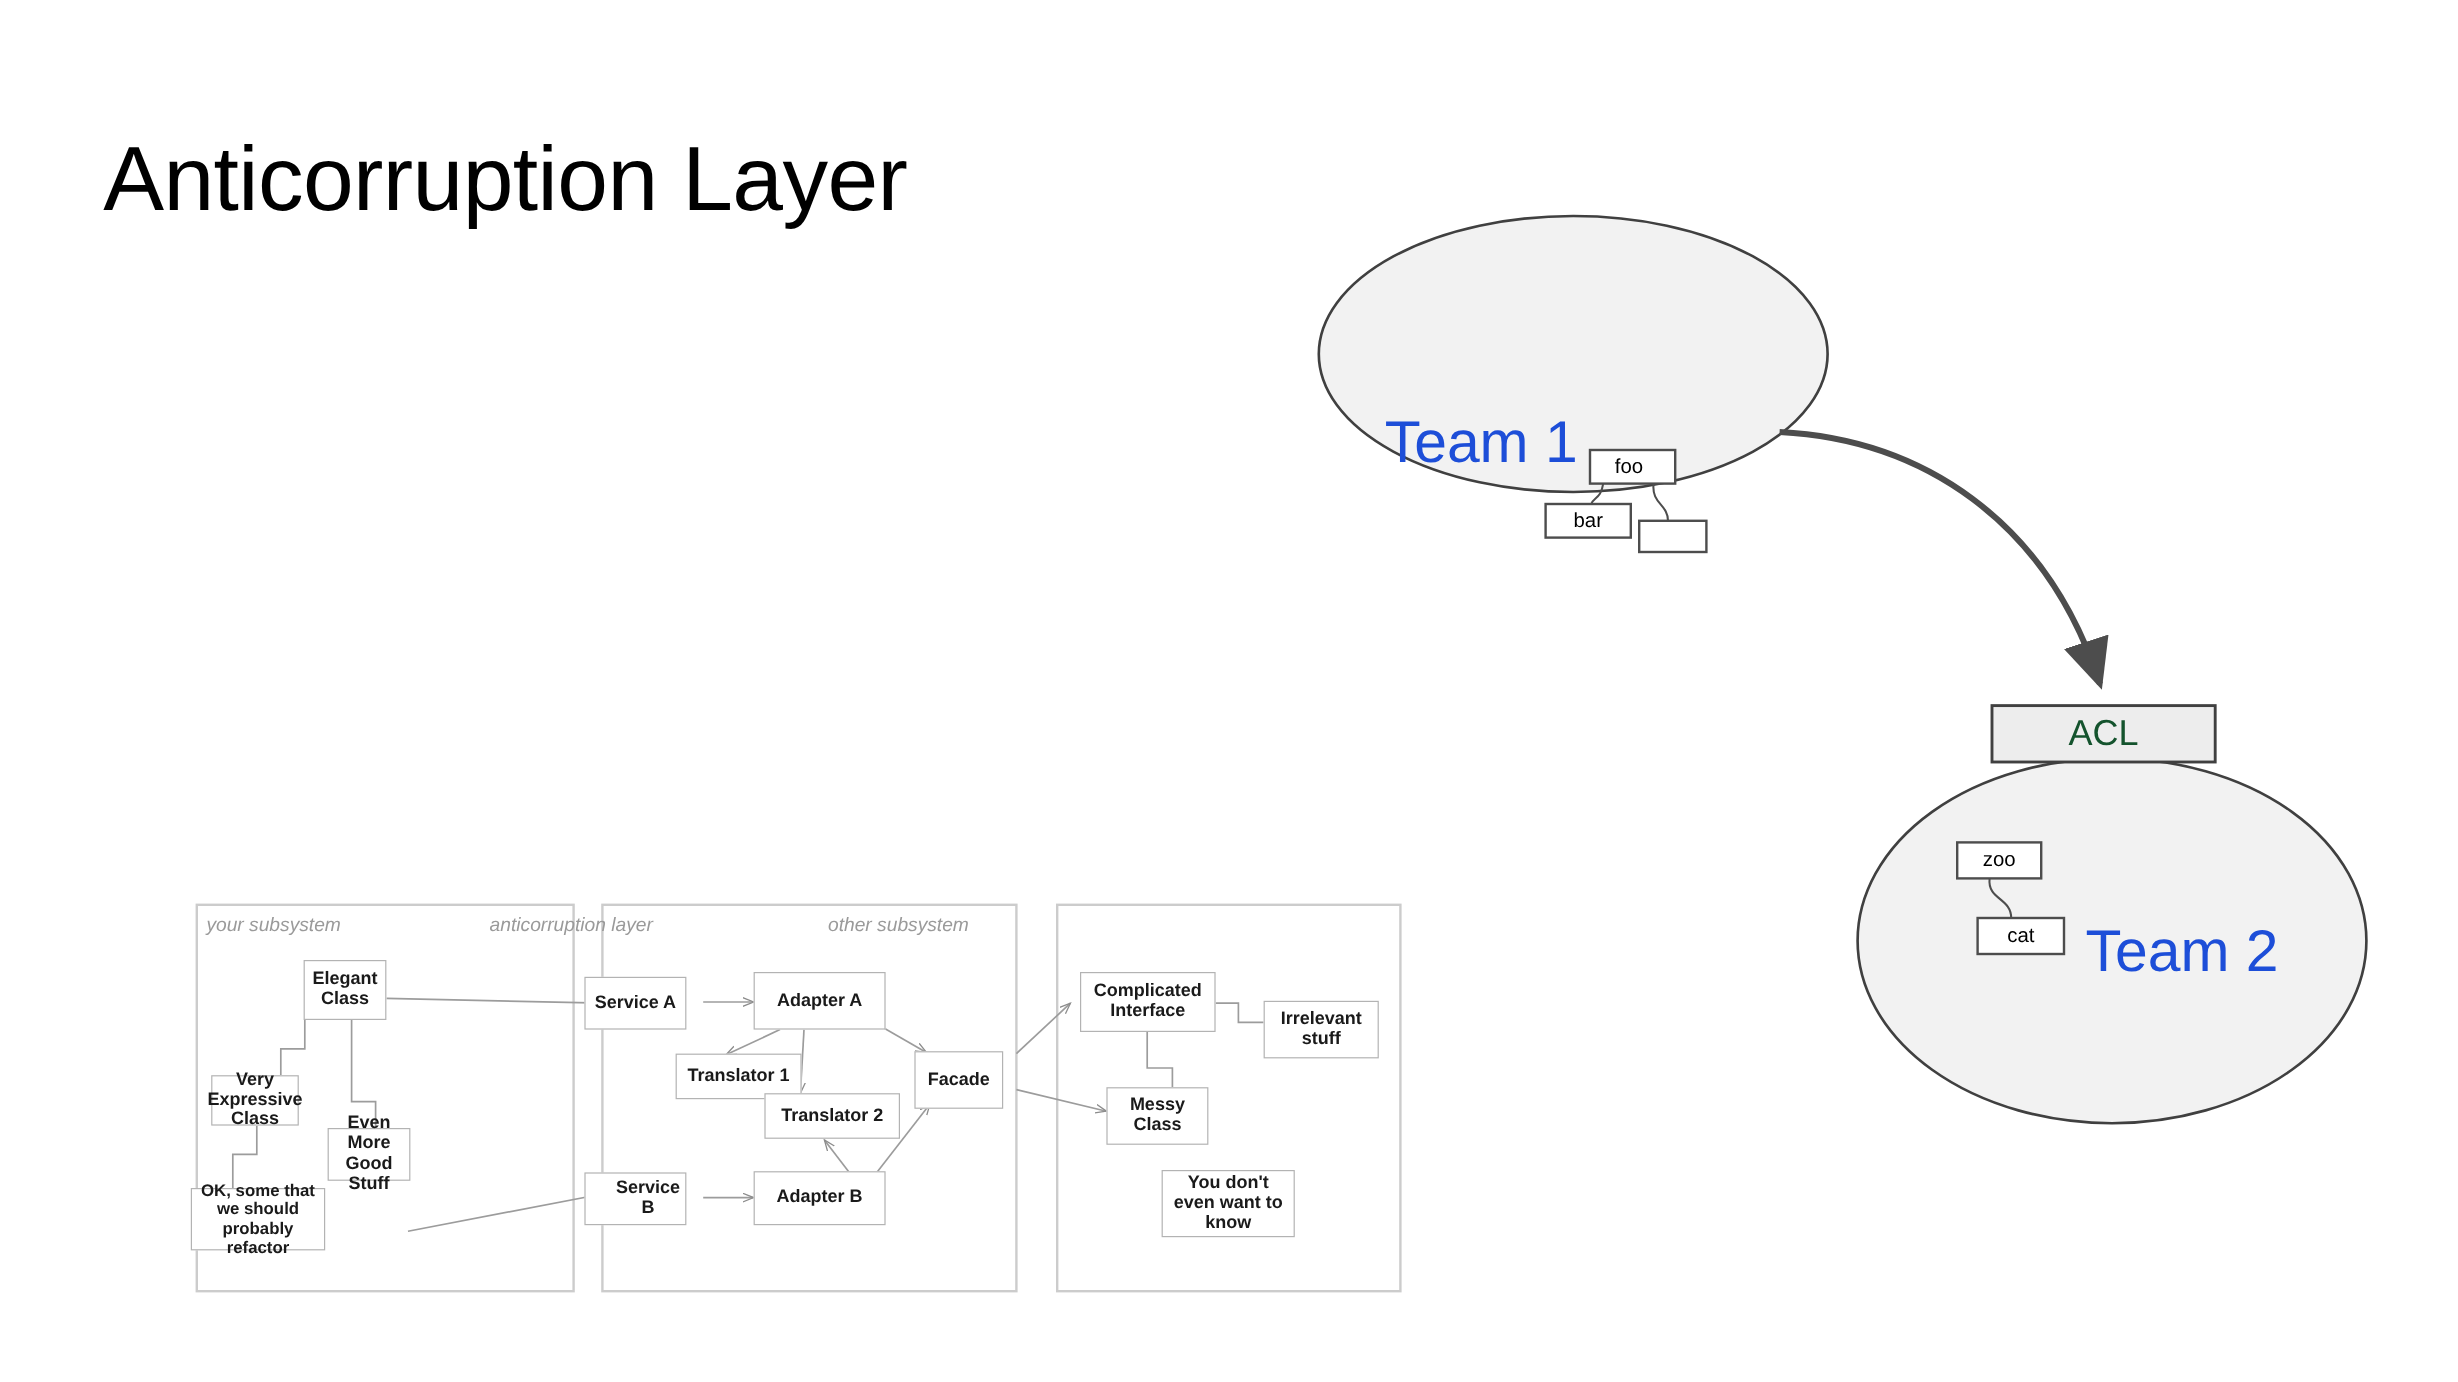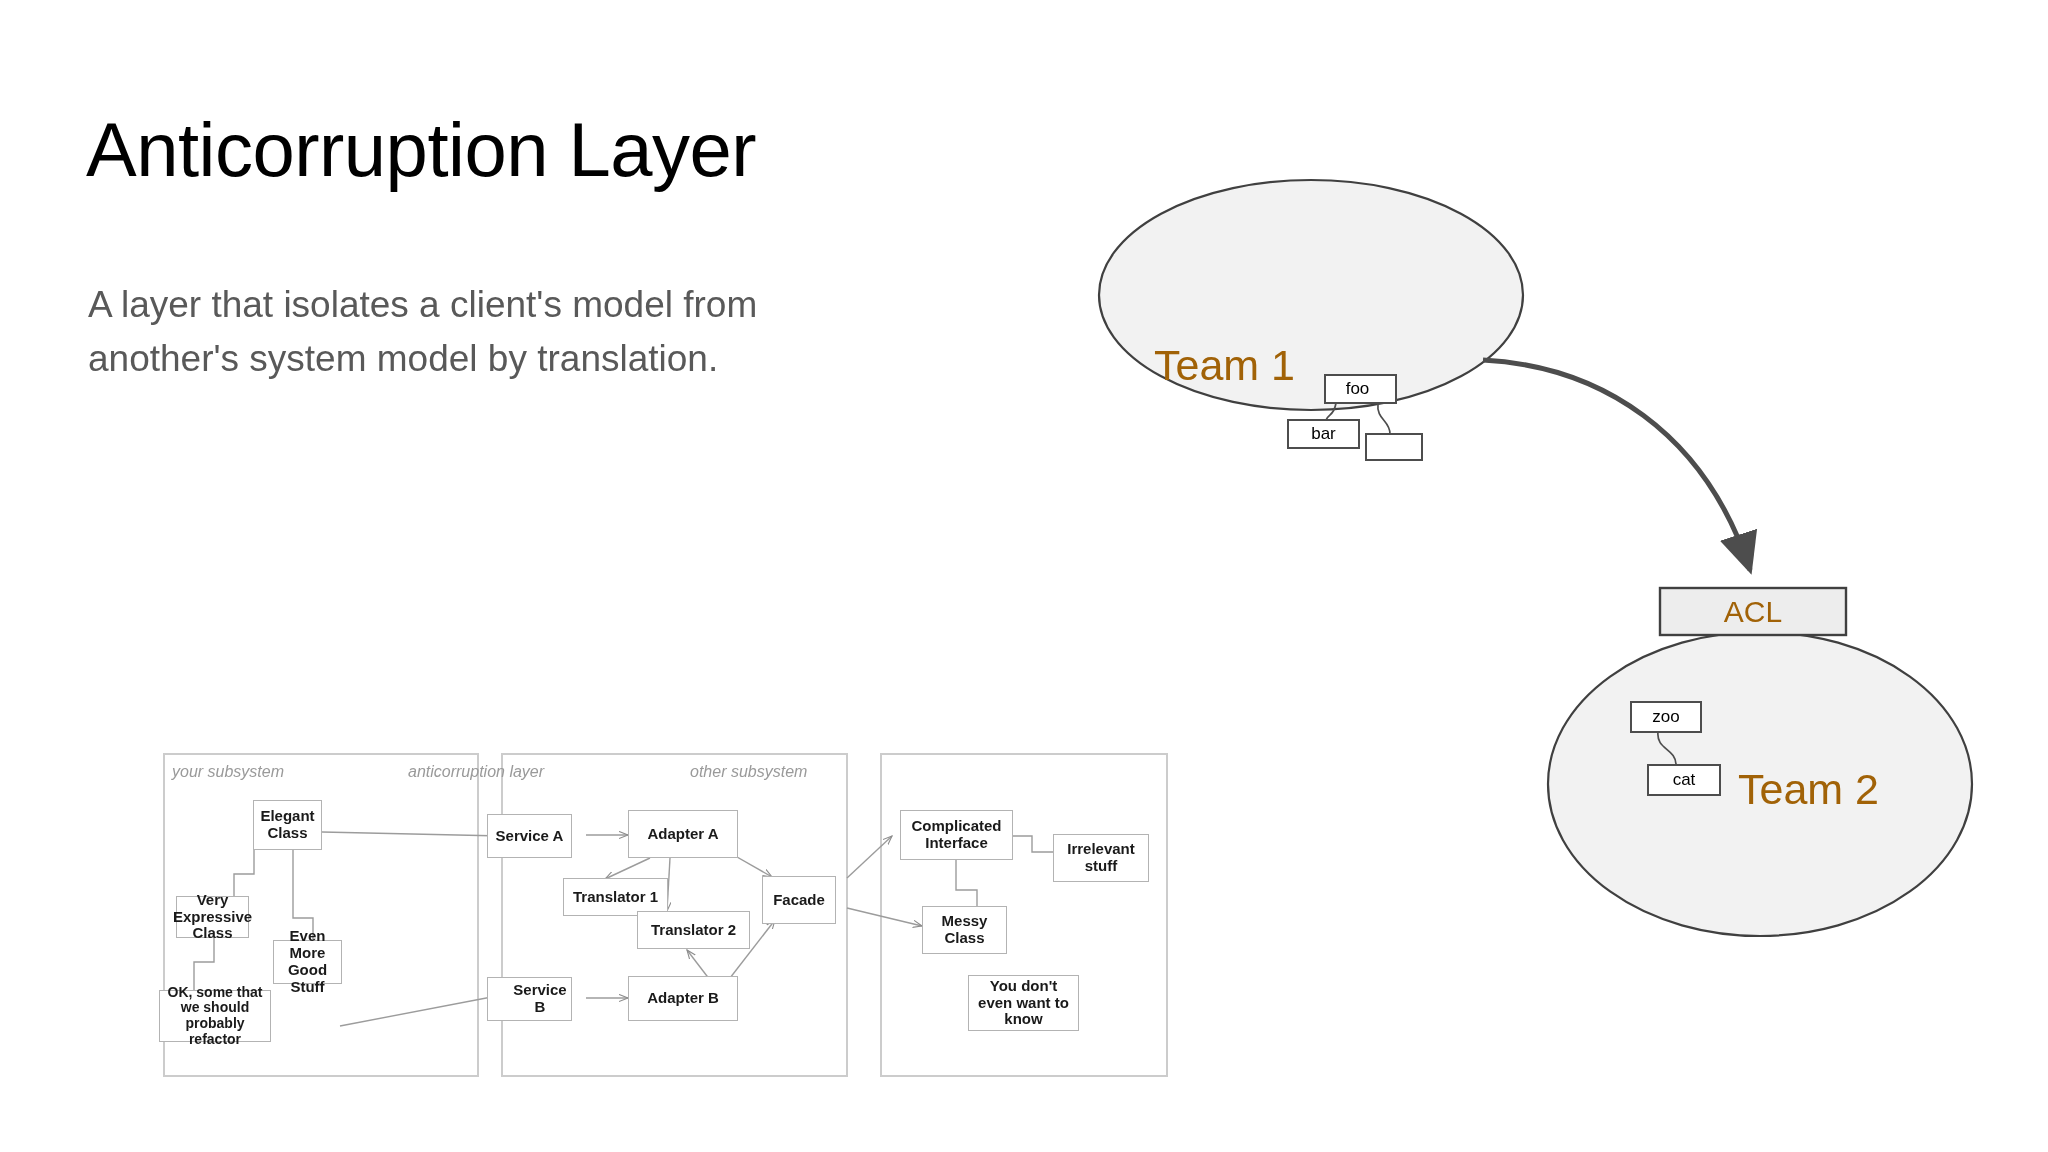--- a/index.html
+++ b/index.html
@@ -41,33 +41,33 @@
   
   #concept {
     position: absolute;
     left: 1040px; top: 170px;
     width: 960px; height: 790px;
   }
   #concept svg { display: block; }
 
   .team-label {
     position: absolute;
-    font-size: 43px;
-    color: #a16207;
+    font-size: 49px;
+    color: #1d4ed8;
     white-space: nowrap;
   }
   #team1-label { left: 1154px; top: 341px; }
   #team2-label { left: 1738px; top: 765px; }
 
   #acl-label {
     position: absolute;
     left: 1660px; top: 588px;
     width: 186px; height: 47px;
     display: flex; align-items: center; justify-content: center;
-    font-size: 30px; color: #a16207;
+    font-size: 30px; color: #14532d;
   }
 
   .mini-box-label {
     position: absolute;
     display: flex; align-items: center; justify-content: center;
     font-size: 17px; color: #000000;
     white-space: nowrap;
   }
   #foo-label { left: 1325px; top: 375px; width: 65px; height: 28px; }
   #bar-label { left: 1288px; top: 420px; width: 71px; height: 28px; }
@@ -105,21 +105,20 @@
     border: 1px solid #b3b3b3;
     padding: 2px 3px;
   }
 </style>
 </head>
 <body>
 
 <div id="slide">
 
   <div id="title">Anticorruption Layer</div>
-  <div id="subtitle">A layer that isolates a client's model from another's system model by translation.</div>
 
   <div id="concept">
     <svg width="960" height="790" viewBox="0 0 960 790" xmlns="http://www.w3.org/2000/svg">
       <defs>
         <marker id="arrowhead" markerWidth="9" markerHeight="9" refX="7.4" refY="4.5" orient="auto" markerUnits="strokeWidth">
           <path d="M0,0.6 L8.4,4.5 L0,8.4 z" fill="#4d4d4d"></path>
         </marker>
       </defs>
 
       <ellipse cx="271" cy="125" rx="212" ry="115" fill="#f2f2f2" stroke="#404040" stroke-width="2.2"></ellipse>

